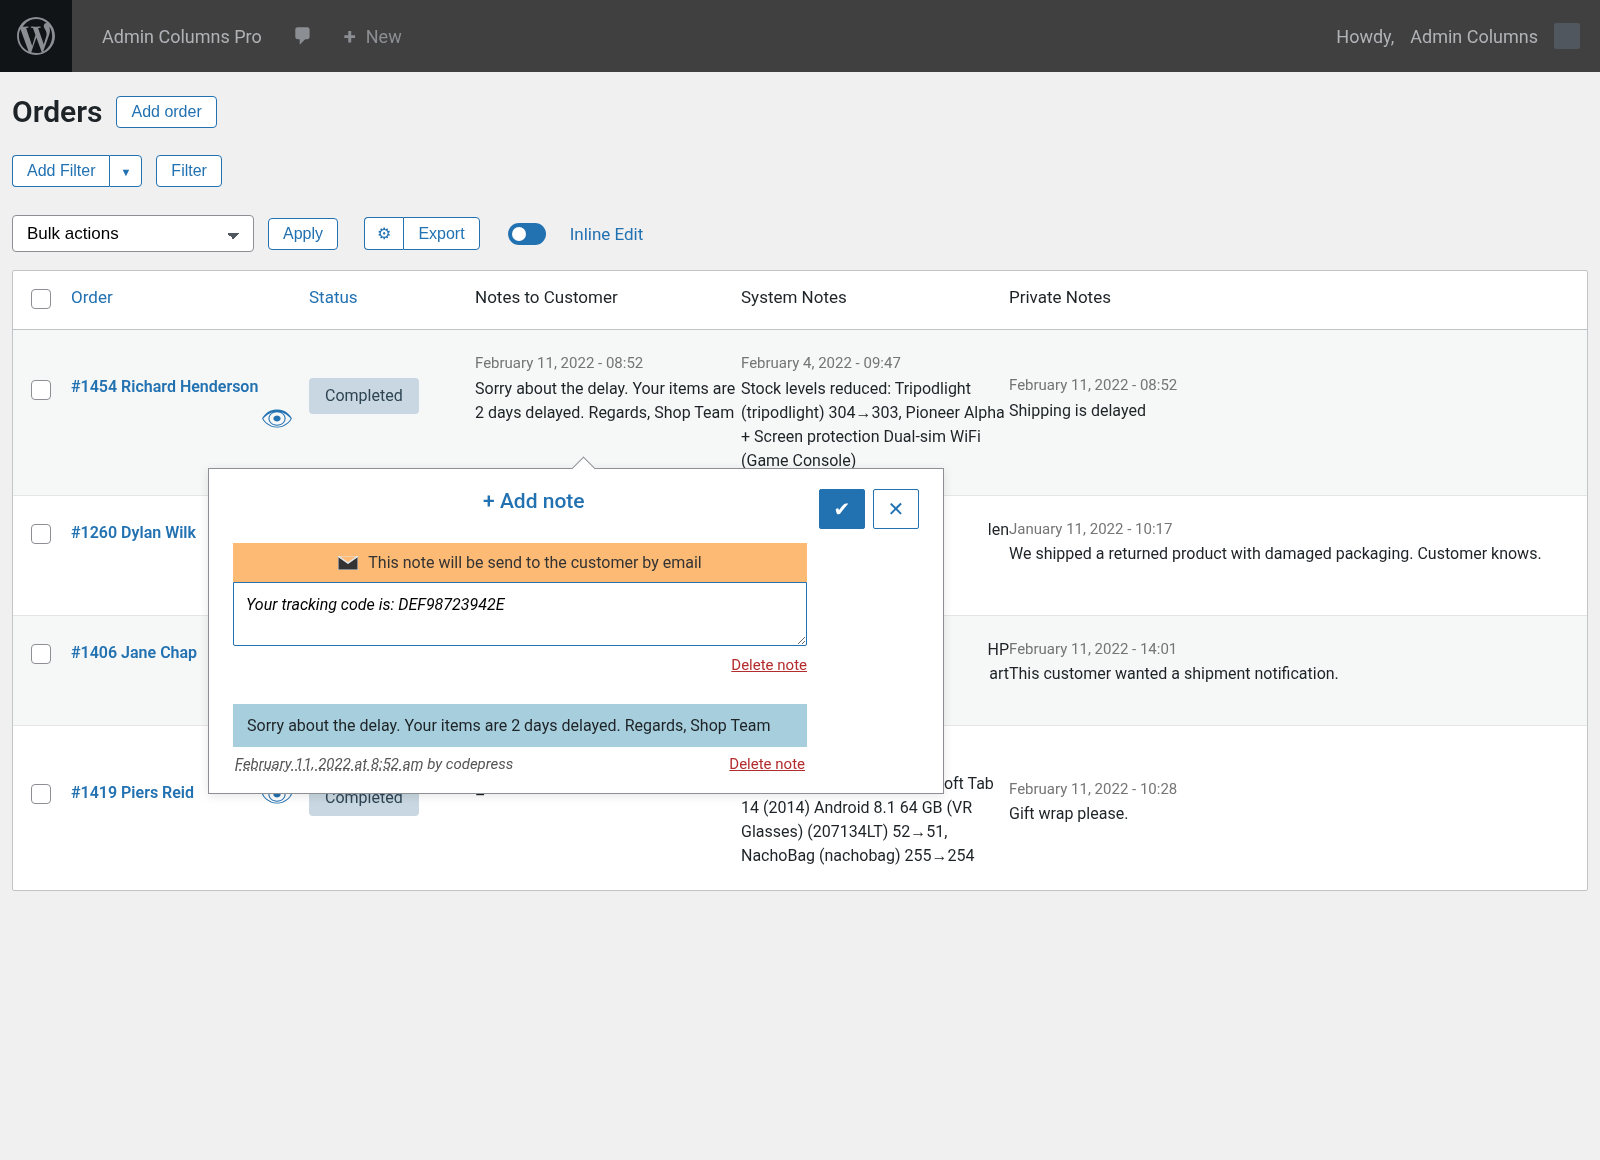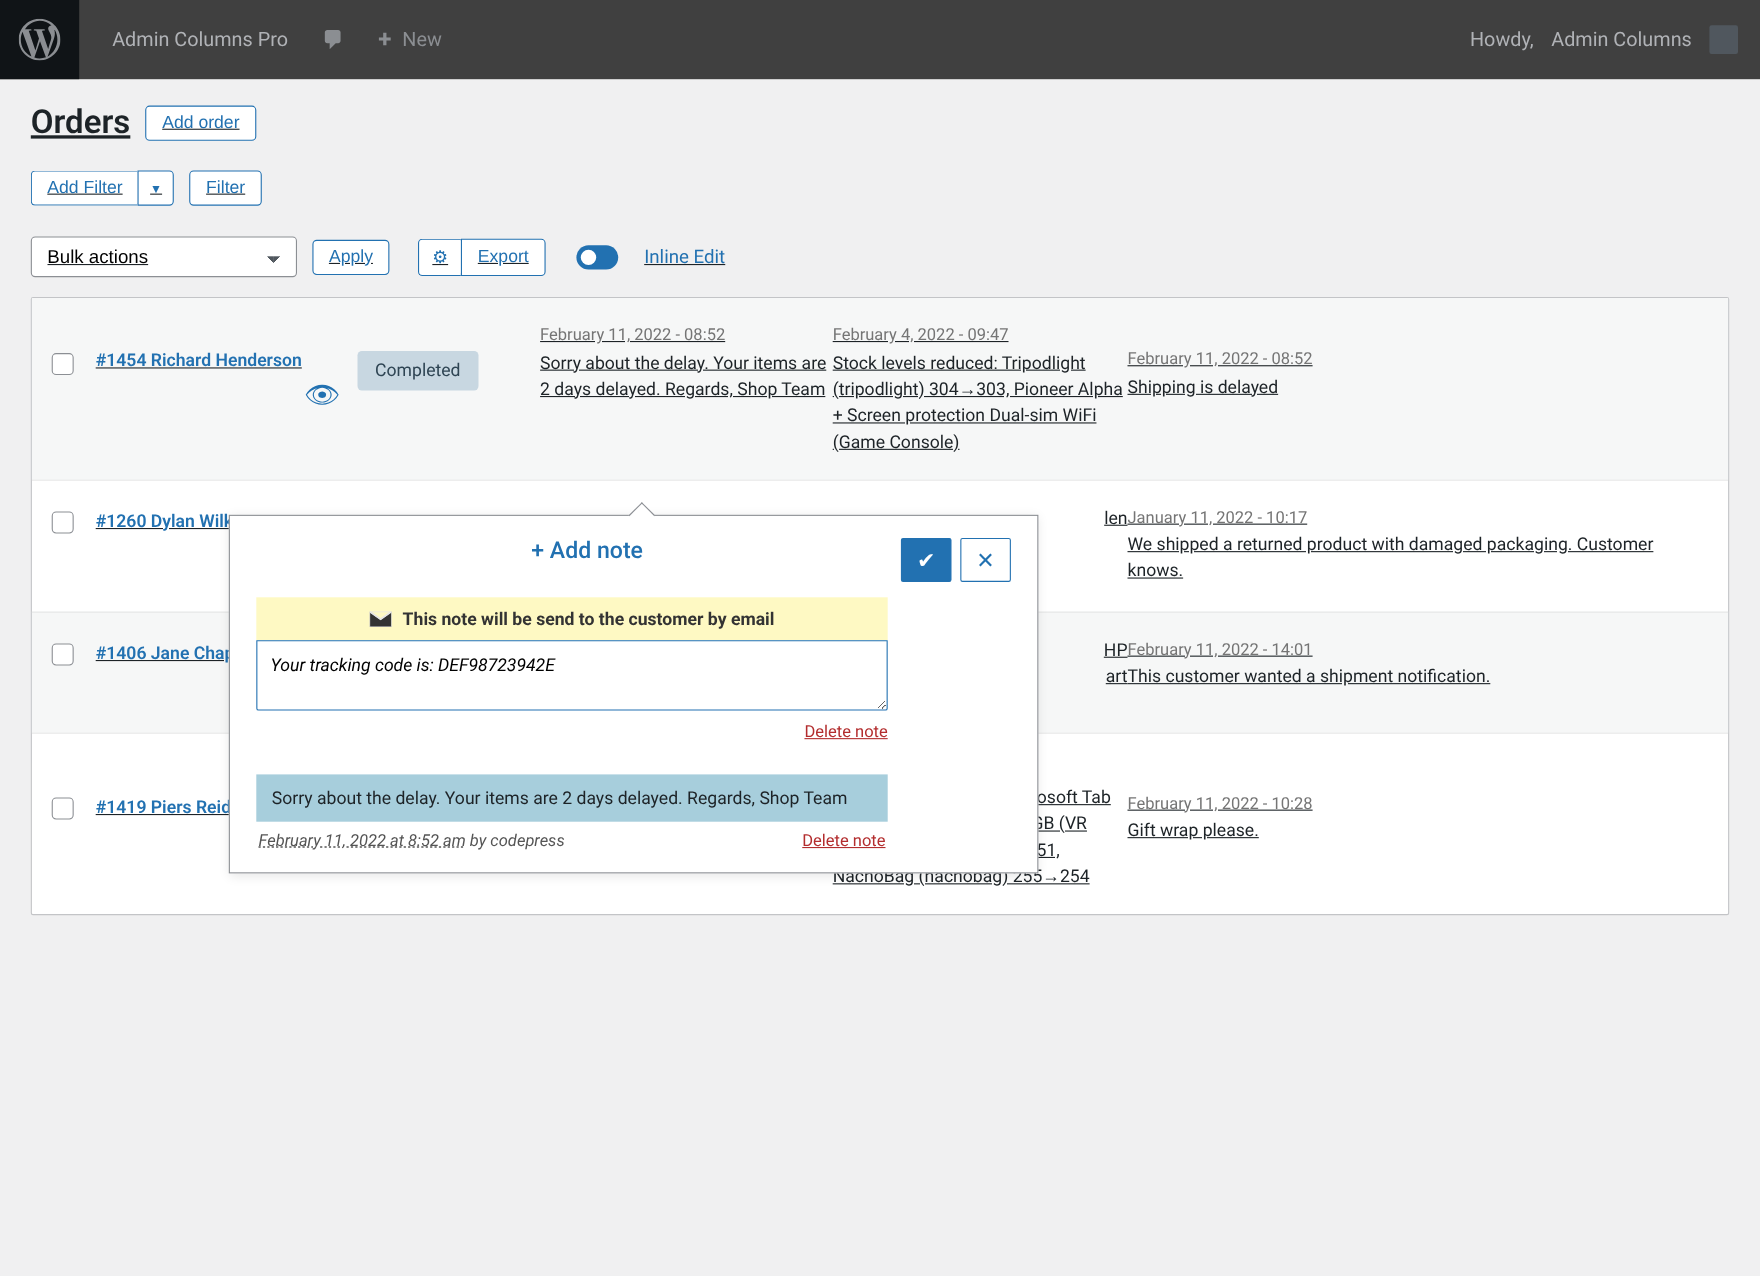--- a/index.html
+++ b/index.html
@@ -8,21 +8,21 @@
 
 .admin-bar { background: #404040; height: 72px; display: flex; align-items: center; padding: 0 20px 0 0; color: #c3c4c7; }
 .wp-logo { width: 72px; height: 72px; background: #101417; display: flex; align-items: center; justify-content: center; }
 .wp-logo svg { width: 38px; height: 38px; fill: #8b8e92; }
 .admin-bar-left { display: flex; align-items: center; gap: 30px; padding-left: 30px; flex: 1; }
 .admin-bar-item { color: #8b8e92; font-size: 18px; display: flex; align-items: center; gap: 10px; font-weight: 400; }
 .admin-bar-item.bold { color: #b0b2b6; }
 .admin-bar-right { display: flex; align-items: center; gap: 16px; color: #b0b2b6; font-size: 18px; }
 .avatar { width: 26px; height: 26px; background: #50575e; border-radius: 2px; }
 
-.page-content { padding: 22px 28px; text-decoration: underline; }
+.page-content { padding: 22px 12px; }
 
 .page-header { display: flex; align-items: center; gap: 14px; margin-bottom: 26px; }
 .page-title { font-size: 30px; font-weight: 600; }
 .btn-outline { border: 1px solid #2271b1; background: #fff; color: #2271b1; padding: 6px 14px; border-radius: 4px; font-size: 16px; cursor: pointer; }
 
 .filter-row { display: flex; gap: 14px; margin-bottom: 28px; }
 .btn-group { display: inline-flex; }
 .btn-group .btn-outline:first-child { border-radius: 4px 0 0 4px; border-right: none; }
 .btn-group .btn-outline:last-child { border-radius: 0 4px 4px 0; padding-left: 10px; padding-right: 10px; }
 
@@ -66,21 +66,21 @@
 .popup { position: absolute; top: 468px; left: 208px; width: 736px; background: #fff; border: 1px solid #8c8f94; box-shadow: 0 2px 10px rgba(0,0,0,0.1); z-index: 100; padding: 20px 24px 20px; }
 .popup::before { content: ""; position: absolute; top: -9px; left: 366px; width: 16px; height: 16px; background: #fff; border-left: 1px solid #8c8f94; border-top: 1px solid #8c8f94; transform: rotate(45deg); }
 .popup-head { display: flex; align-items: flex-start; justify-content: space-between; margin-bottom: 14px; }
 .add-note { color: #2271b1; font-size: 21px; font-weight: 500; padding-left: 250px; }
 .popup-actions { display: flex; gap: 8px; }
 .icon-btn { width: 46px; height: 40px; display: flex; align-items: center; justify-content: center; font-size: 20px; border-radius: 2px; cursor: pointer; }
 .icon-btn.confirm { background: #2271b1; color: #fff; border: 1px solid #2271b1; }
 .icon-btn.cancel { background: #fff; color: #2271b1; border: 1px solid #2271b1; }
 
 .note-editor { }
-.note-banner { background: #fef9c3; color: #333; padding: 10px; text-align: center; display: flex; align-items: center; justify-content: center; gap: 10px; font-size: 16px; font-weight: bold; }
+.note-banner { background: #fdba74; color: #333; padding: 10px; text-align: center; display: flex; align-items: center; justify-content: center; gap: 10px; font-size: 16px; }
 .note-textarea { width: 100%; border: 1px solid #2271b1; padding: 12px; font-size: 16px; font-family: inherit; resize: both; border-radius: 0 0 2px 2px; outline: none; min-height: 62px; font-style: italic; }
 .delete-note { text-align: right; margin-top: 6px; }
 .delete-note a { color: #b32d2e; text-decoration: underline; font-size: 15px; }
 
 .existing-note { margin-top: 30px; }
 .existing-note .body { background: #a7cedc; padding: 12px 14px; font-size: 16px; }
 .existing-note .meta { display: flex; justify-content: space-between; padding: 8px 2px 0; font-size: 15px; color: #555; }
 .existing-note .meta .dt { text-decoration: underline dotted; font-style: italic; }
 .existing-note .meta .by { font-style: italic; }
 
@@ -137,20 +137,28 @@
     <button class="btn-outline">Apply</button>
     <div class="btn-group2">
       <button class="btn-outline"><span class="gear"></span></button>
       <button class="btn-outline">Export</button>
     </div>
     <span class="toggle"></span>
     <span class="inline-edit-label">Inline Edit</span>
   </div>
 
   <div class="orders-table">
+    <div class="table-head">
+      <div class="col-check"><input type="checkbox" style=""></div>
+      <div class="col-order th-link">Order</div>
+      <div class="col-status th-link">Status</div>
+      <div class="col-cust">Notes to Customer</div>
+      <div class="col-sys">System Notes</div>
+      <div class="col-priv">Private Notes</div>
+    </div>
     <div class="table-body">
 
       <div class="table-row" style="align-items:flex-start;">
         <div class="col-check" style="padding-top:28px;"><input type="checkbox" style=""></div>
         <div class="col-order" style="padding-top:20px;">
           <span class="order-link">#1454 Richard Henderson</span>
           <span class="eye">👁</span>
         </div>
         <div class="col-status" style="padding-top:26px;">
           <span class="status-badge completed">Completed</span>

